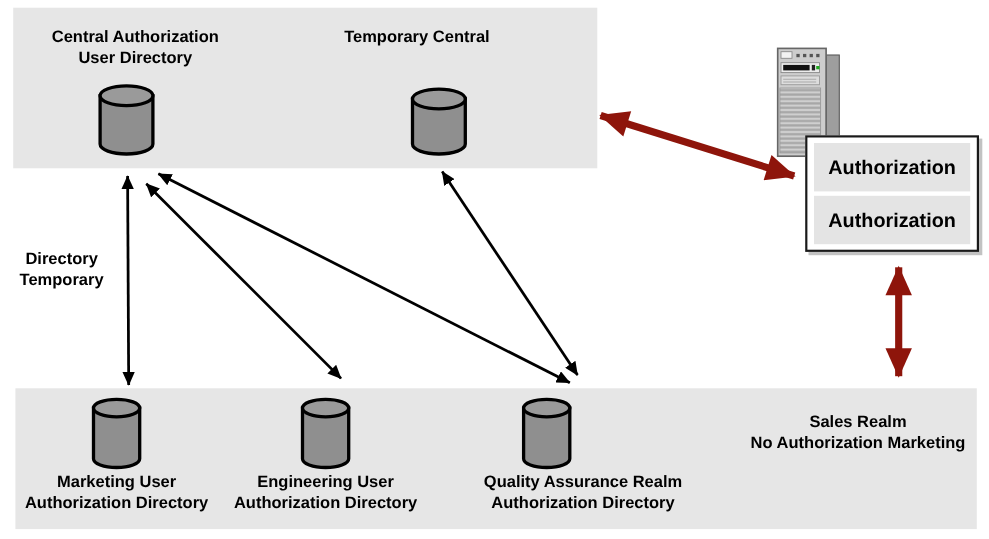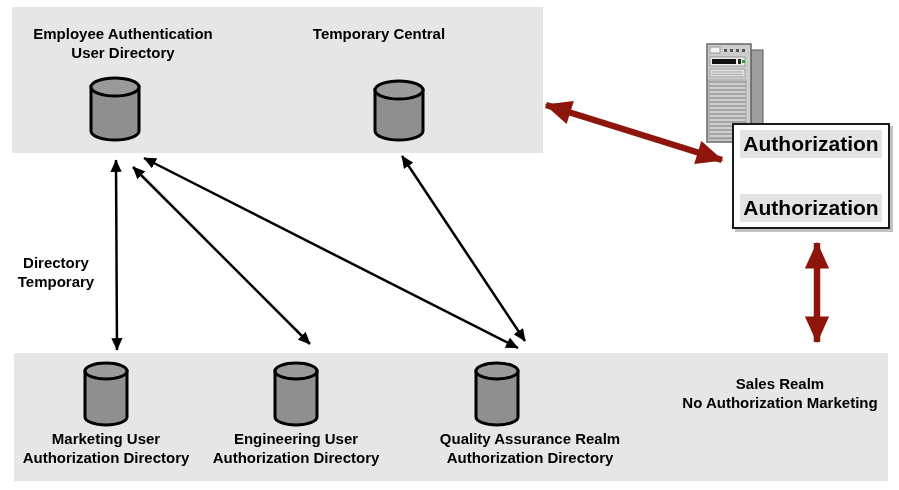--- a/index.html
+++ b/index.html
@@ -15,31 +15,31 @@
     position:absolute;z-index:3;text-align:center;color:#000;
     font-weight:bold;font-size:15px;line-height:19px;white-space:nowrap;
     transform:translateX(-50%);
   }
   #lbl-central{left:123px;top:24px;}
   #lbl-temporary{left:379px;top:24px;}
   #lbl-marketing{left:106px;top:429px;}
   #lbl-engineering{left:296px;top:429px;}
   #lbl-qa{left:530px;top:429px;}
   #lbl-sales{left:780px;top:374px;}
-  #lbl-dirmap{left:56px;top:226px;margin-top:27px;}
+  #lbl-dirmap{left:56px;top:226px;}
   .panel{
     position:absolute;left:732px;top:123px;width:158px;height:106px;z-index:4;
     background:#ffffff;border:2px solid #1a1a1a;box-sizing:border-box;
     box-shadow:3px 3px 0 rgba(120,120,120,.45);
     display:flex;flex-direction:column;justify-content:space-between;
     padding:5px 6px;
   }
   .panel-row{
-    background:#e4e4e4;height:28px;display:flex;align-items:center;justify-content:center;
-    font-weight:bold;font-size:21px;color:#000;
+    background:#e4e4e4;height:44px;display:flex;align-items:center;justify-content:center;
+    font-weight:bold;font-size:18px;color:#000;
   }
 </style>
 </head>
 <body>
 
 <div class="canvas">
 
   <div class="band" id="band-top"></div>
   <div class="band" id="band-bottom"></div>
 
@@ -106,21 +106,21 @@
       <rect x="738" y="59" width="3" height="5" fill="#222222"></rect>
       <rect x="742" y="60" width="3" height="3" fill="#22aa22"></rect>
       <rect x="710" y="69" width="35" height="8" fill="#dddddd" stroke="#999999" stroke-width="0.8"></rect>
       <line x1="712" y1="72" x2="742" y2="72" stroke="#aaaaaa" stroke-width="1"></line>
       <line x1="712" y1="74.5" x2="742" y2="74.5" stroke="#aaaaaa" stroke-width="1"></line>
       <rect x="709" y="80" width="37" height="59" fill="url(#vents)" stroke="#999999" stroke-width="0.8"></rect>
     </g>
   </svg>
 
   <div class="node-label" id="lbl-central">
-    <div>Employee Authentication</div>
+    <div>Central Authorization</div>
     <div>User Directory</div>
   </div>
   <div class="node-label" id="lbl-temporary">
     <div>Temporary Central</div>
   </div>
   <div class="node-label" id="lbl-marketing">
     <div>Marketing User</div>
     <div>Authorization Directory</div>
   </div>
   <div class="node-label" id="lbl-engineering">

